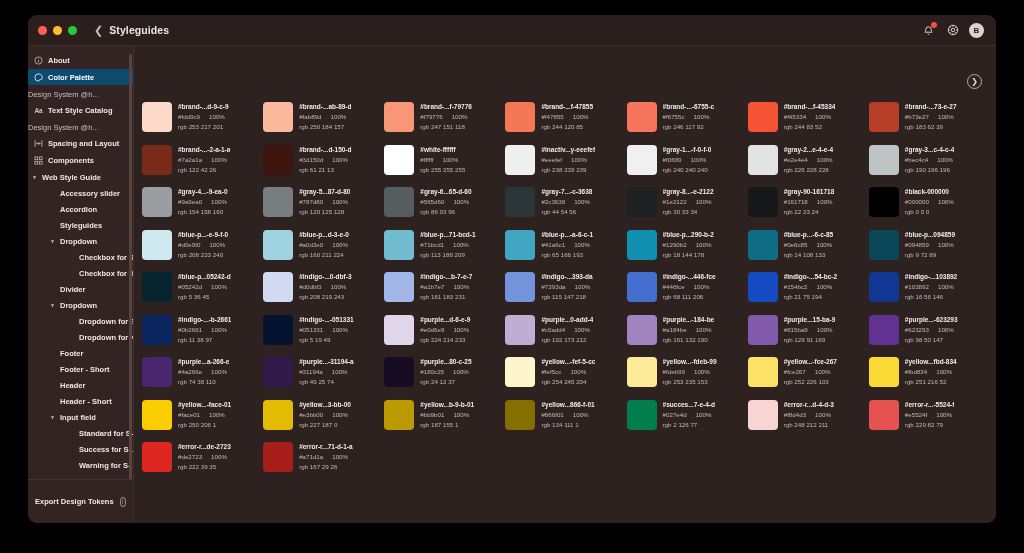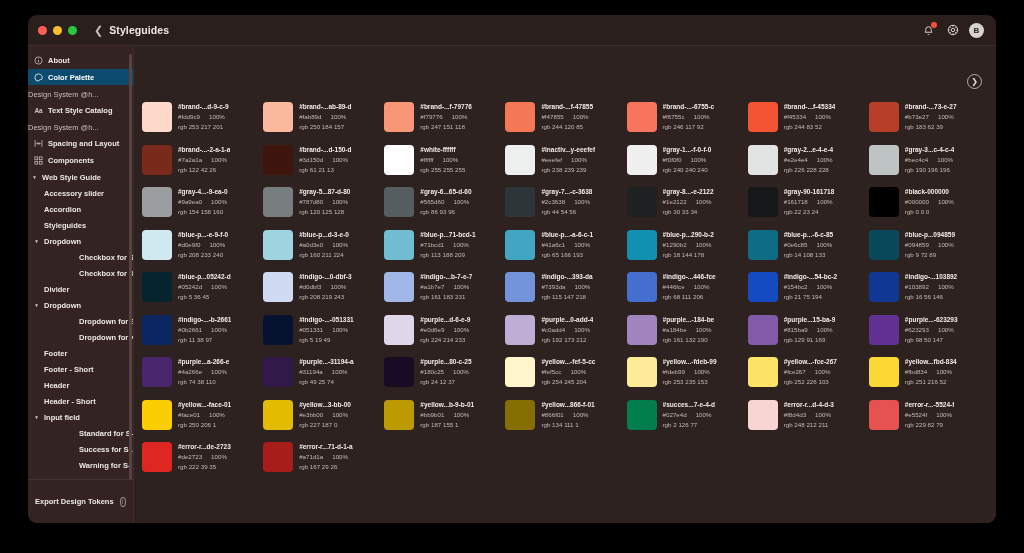--- a/index.html
+++ b/index.html
@@ -133,21 +133,21 @@
     height: 16px;
     display: flex; align-items: center;
     white-space: nowrap; overflow: hidden;
     gap: 4px;
   }
   .nav-tree .caret {
     width: 7px; flex: 0 0 7px;
     color: #cfc3bf; font-size: 5px; text-align: center;
   }
   .lvl1 { padding-left: 12px; }
-  .lvl2 { padding-left: 14px; }
+  .lvl2 { padding-left: 30px; }
   .lvl3 { padding-left: 40px; }
   .lvl2 .caret, .lvl1 .caret { margin-left: -9px; }
   #sidebar-scrollbar {
     position: absolute;
     right: 1px; top: 8px;
     width: 3px; height: 430px;
     background: #574442;
     border-radius: 2px;
   }
   #sidebar-footer {

